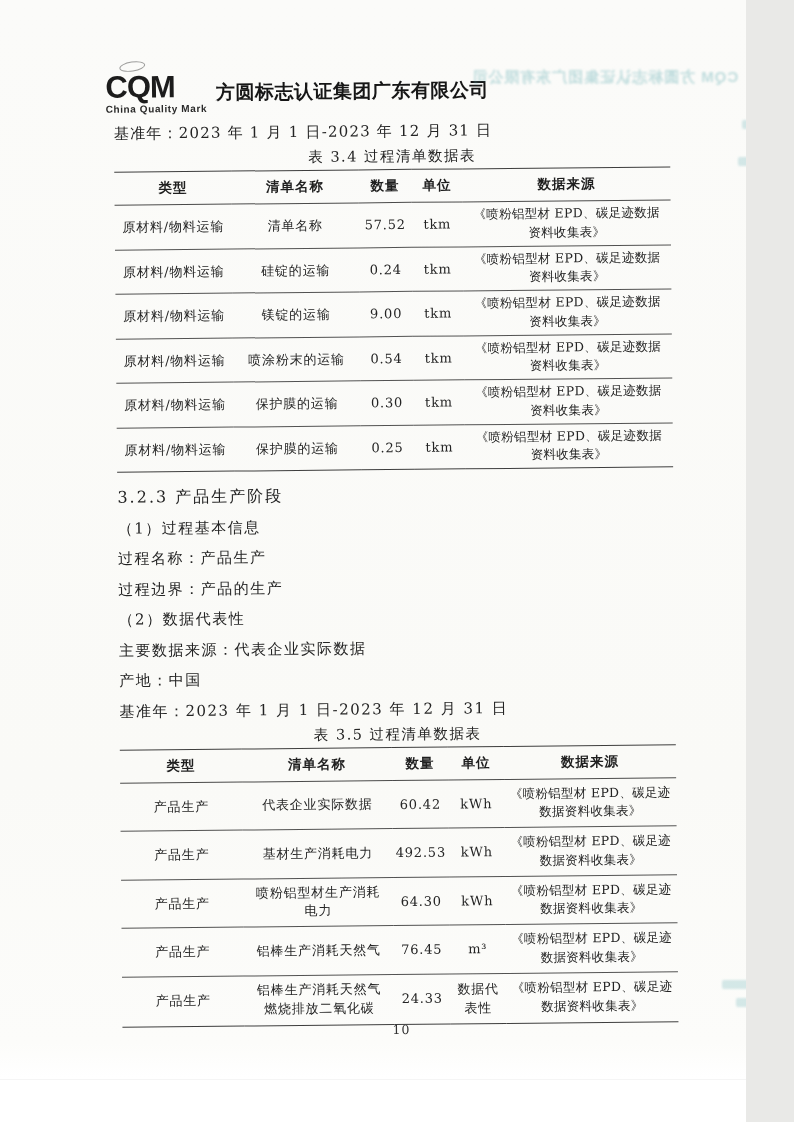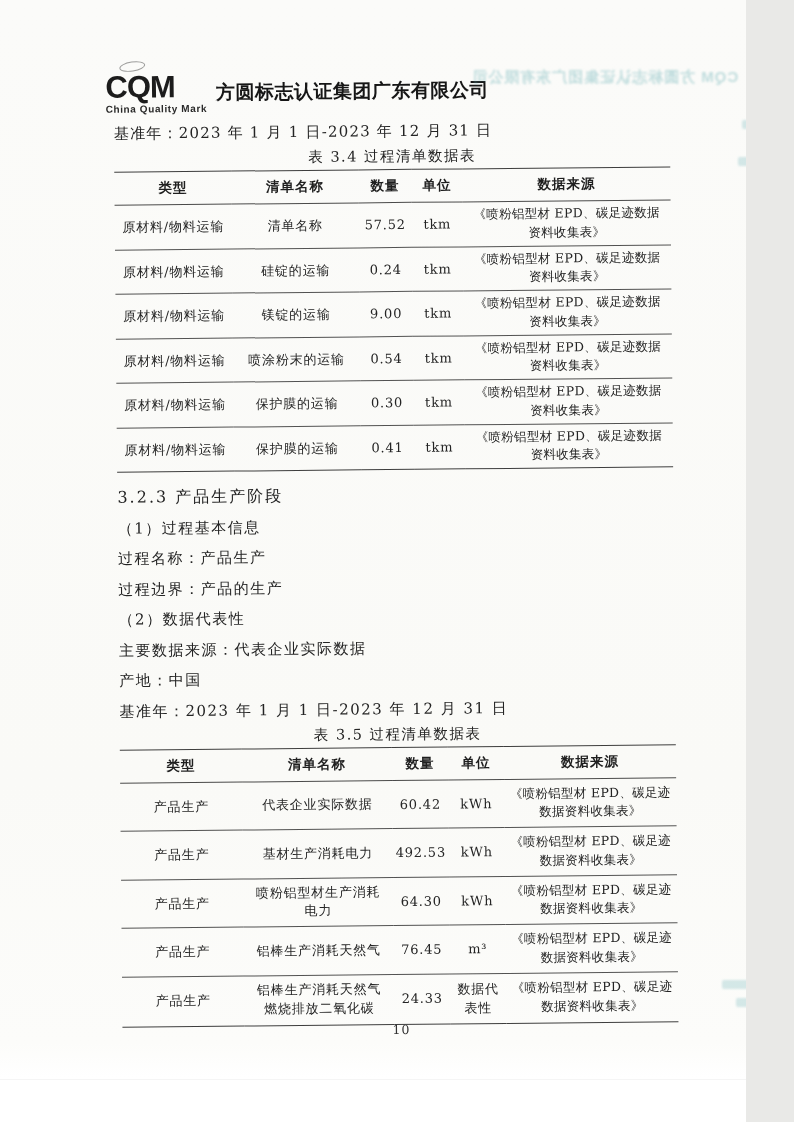--- a/index.html
+++ b/index.html
@@ -160,21 +160,21 @@
           <tr>
             <td>原材料/物料运输</td>
             <td>保护膜的运输</td>
             <td>0.30</td>
             <td>tkm</td>
             <td><span class="src-text">《喷粉铝型材 EPD、碳足迹数据资料收集表》</span></td>
           </tr>
           <tr>
             <td>原材料/物料运输</td>
             <td>保护膜的运输</td>
-            <td>0.41</td>
+            <td>0.25</td>
             <td>tkm</td>
             <td><span class="src-text">《喷粉铝型材 EPD、碳足迹数据资料收集表》</span></td>
           </tr>
         </tbody>
       </table>
 
       <div class="heading">3.2.3 产品生产阶段</div>
       <div class="body-line">（1）过程基本信息</div>
       <div class="body-line">过程名称：产品生产</div>
       <div class="body-line">过程边界：产品的生产</div>

